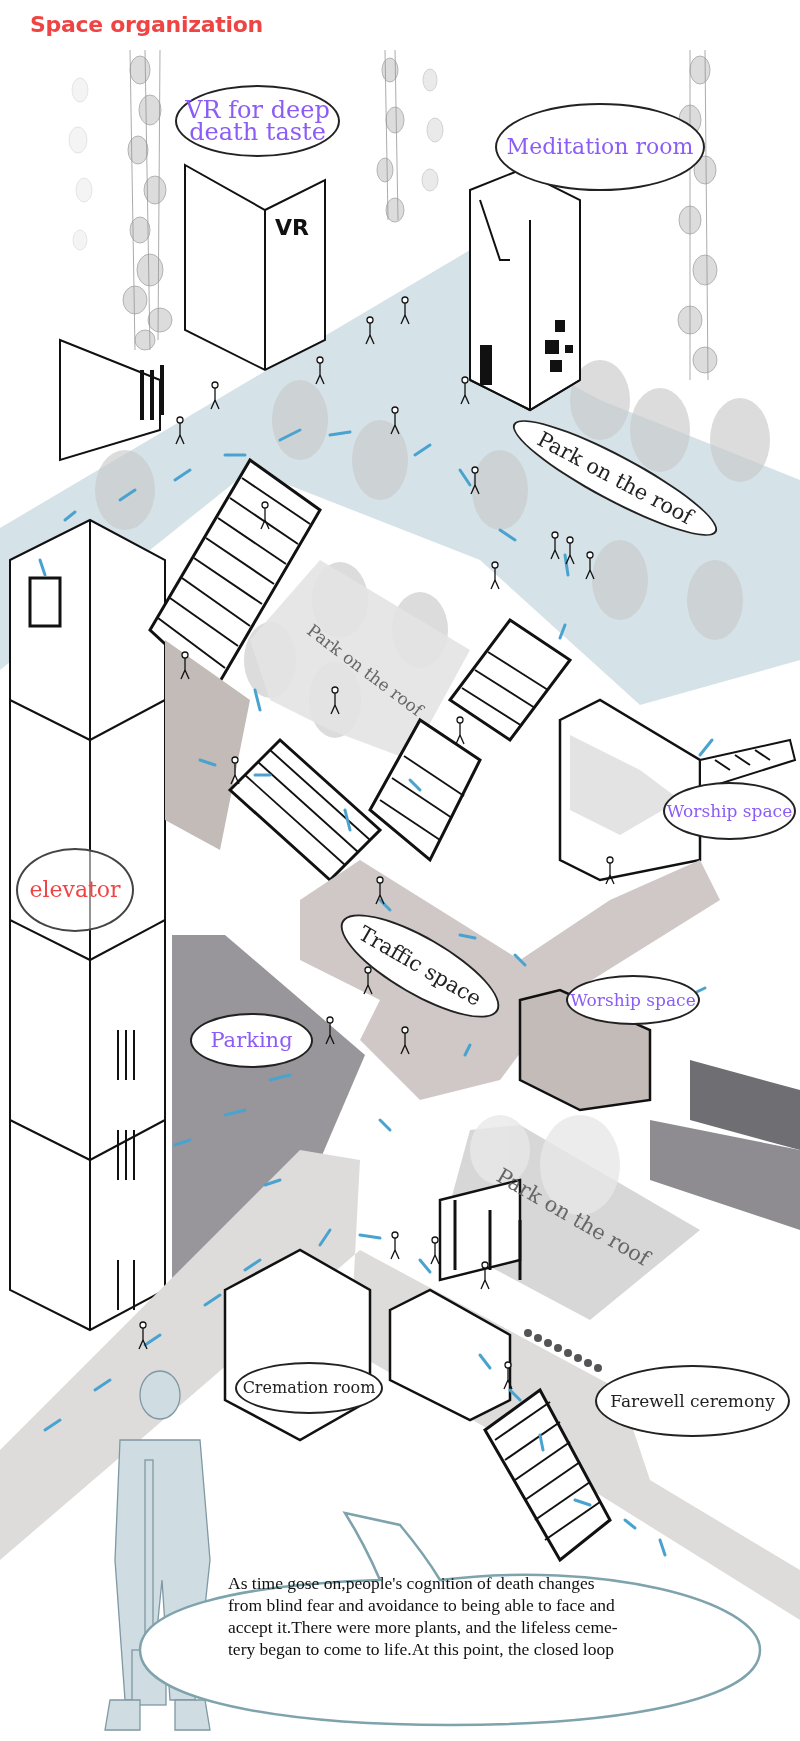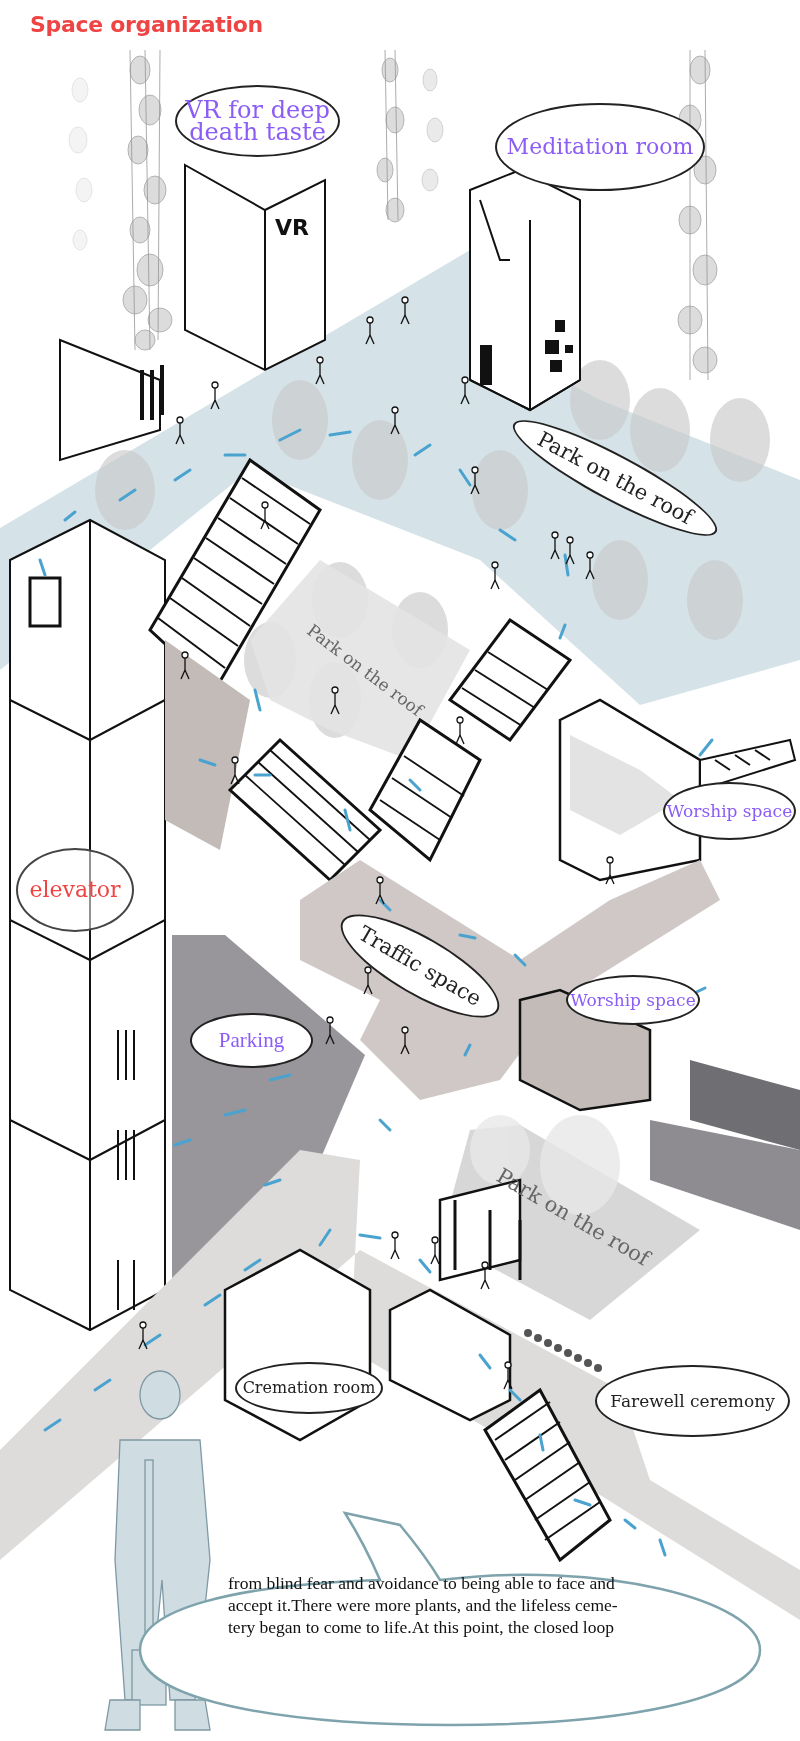--- a/index.html
+++ b/index.html
@@ -439,25 +439,26 @@
 <div class="label noborder rot" style="left:275px; top:655px; width:180px; height:30px; font-size:17px; transform: rotate(37deg);">Park on the roof</div>
 
 <div class="label" style="left:663px; top:782px; width:133px; height:58px; font-size:17px;">Worship space</div>
 
 <div class="label faint" style="left:16px; top:848px; width:118px; height:84px; font-size:22px;">elevator</div>
 
 <div class="label dark rot" style="left:330px; top:937px; width:180px; height:58px; font-size:21px; transform: rotate(30deg);">Traffic space</div>
 
 <div class="label" style="left:566px; top:975px; width:134px; height:50px; font-size:17px;">Worship space</div>
 
-<div class="label" style="left:190px; top:1013px; width:123px; height:55px; font-size:21px;font-family:Liberation Serif, serif;">Parking</div>
+<div class="label" style="left:190px; top:1013px; width:123px; height:55px; font-size:21px;">Parking</div>
 
 <div class="label noborder rot" style="left:468px; top:1200px; width:210px; height:34px; font-size:21px; transform: rotate(30deg);">Park on the roof</div>
 
 <div class="label dark" style="left:235px; top:1362px; width:148px; height:52px; font-size:16px;">Cremation room</div>
 
 <div class="label dark" style="left:595px; top:1365px; width:195px; height:72px; font-size:17px;">Farewell ceremony</div>
 
 <div class="speech">
+  <div>As time gose on,people's cognition of death changes</div>
   <div>from blind fear and avoidance to being able to face and</div>
   <div>accept it.There were more plants, and the lifeless ceme-</div>
   <div>tery began to come to life.At this point, the closed loop</div>
 </div>
 
 </body></html>

